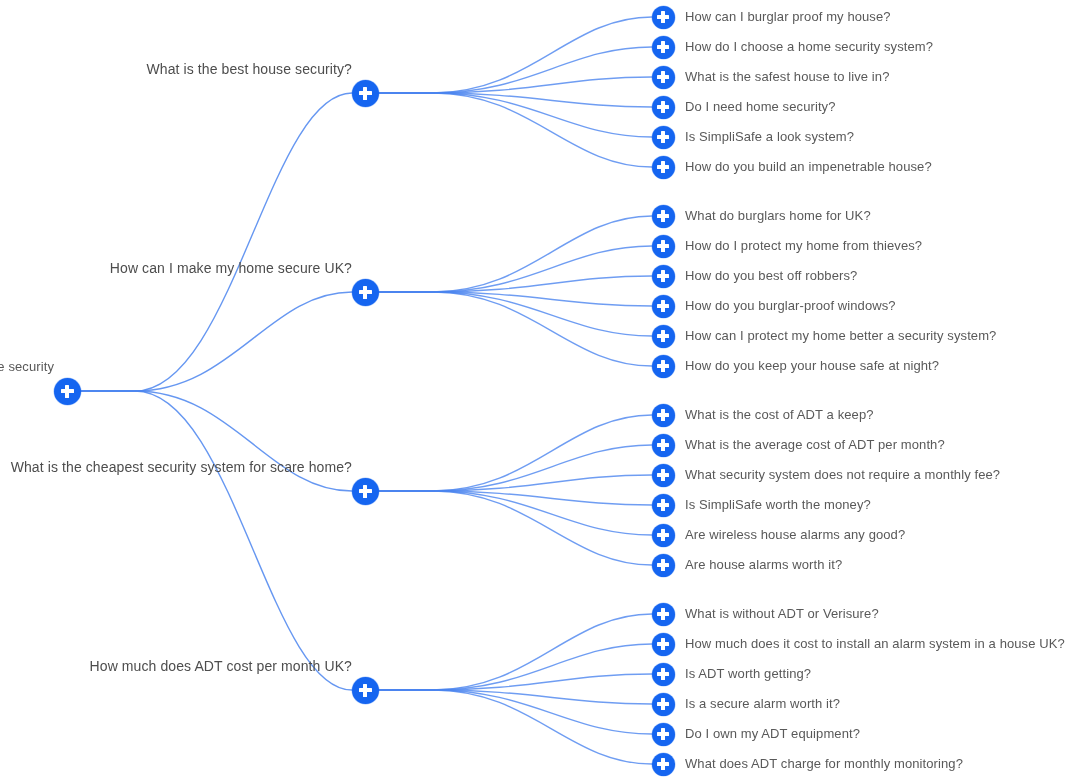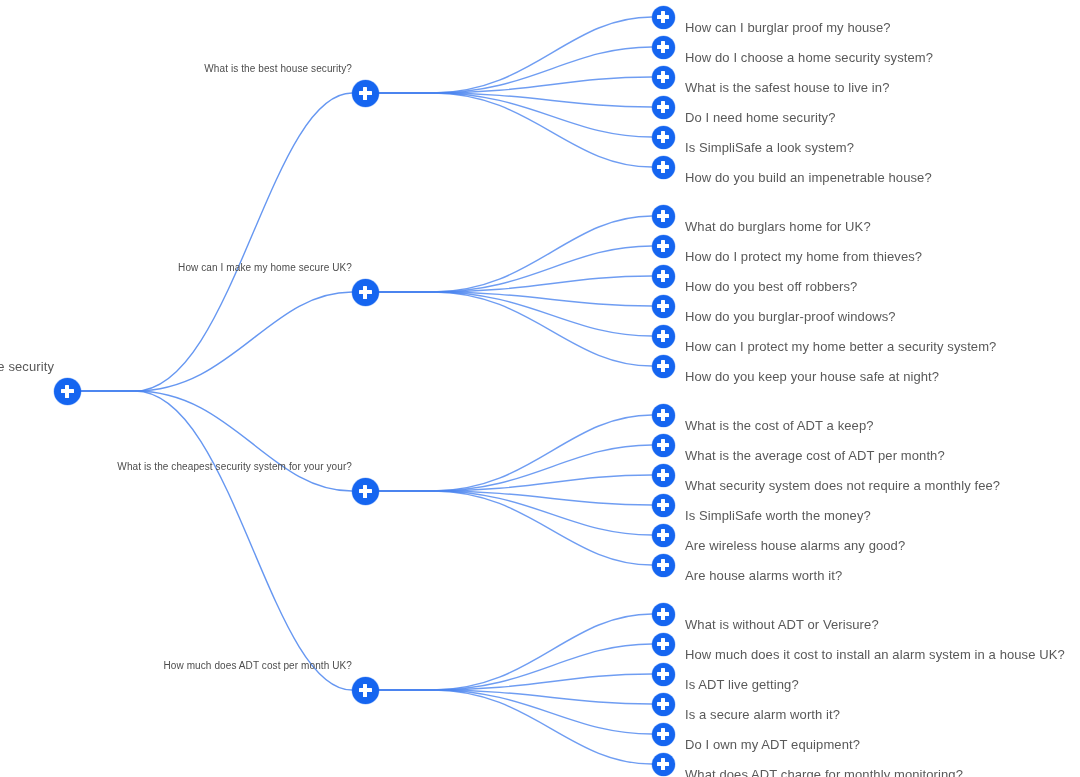--- a/index.html
+++ b/index.html
@@ -91,31 +91,30 @@
     line-height: 16px;
     letter-spacing: 0.1px;
   }
   .label-root {
     font-size: 13px;
     right: 13px;
     bottom: 16px;
     color: #585858;
   }
   .label-branch {
-    font-size: 10px;
+    font-size: 14px;
     right: 13px;
     bottom: 16px;
     color: #4d4d4d;
   }
   .label-leaf {
     font-size: 13px;
     left: 22px;
     top: -8px;
     color: #595959;
-    margin-top: 11px;
   }
 </style>
 </head>
 <body>
 
 <div id="mindmap-root">
   <svg id="link-layer" width="1080" height="777" viewBox="0 0 1080 777" xmlns="http://www.w3.org/2000/svg">
       <path d="M80,391L135,391C232.65,391 269.53999999999996,93 352,93" fill="none" stroke="#4b85ef" stroke-width="1.4" stroke-opacity="0.85" stroke-linecap="round"></path>
       <path d="M378,93L433,93C531.55,93 568.78,17 652,17" fill="none" stroke="#4b85ef" stroke-width="1.4" stroke-opacity="0.8" stroke-linecap="round"></path>
       <path d="M378,93L433,93C531.55,93 568.78,47 652,47" fill="none" stroke="#4b85ef" stroke-width="1.4" stroke-opacity="0.8" stroke-linecap="round"></path>
@@ -249,21 +248,21 @@
           <span class="plus-h"></span>
           <span class="plus-v"></span>
         </div>
         <div class="node-label label-leaf">How do you keep your house safe at night?</div>
       </div>
       <div class="node node-branch" style="left: 365px; top: 491px;">
         <div class="node-circle">
           <span class="plus-h"></span>
           <span class="plus-v"></span>
         </div>
-        <div class="node-label label-branch">What is the cheapest security system for your your?</div>
+        <div class="node-label label-branch">What is the cheapest security system for scare home?</div>
       </div>
       <div class="node node-leaf" style="left: 663px; top: 415px;">
         <div class="node-circle">
           <span class="plus-h"></span>
           <span class="plus-v"></span>
         </div>
         <div class="node-label label-leaf">What is the cost of ADT a keep?</div>
       </div>
       <div class="node node-leaf" style="left: 663px; top: 445px;">
         <div class="node-circle">
@@ -319,21 +318,21 @@
           <span class="plus-h"></span>
           <span class="plus-v"></span>
         </div>
         <div class="node-label label-leaf">How much does it cost to install an alarm system in a house UK?</div>
       </div>
       <div class="node node-leaf" style="left: 663px; top: 674px;">
         <div class="node-circle">
           <span class="plus-h"></span>
           <span class="plus-v"></span>
         </div>
-        <div class="node-label label-leaf">Is ADT live getting?</div>
+        <div class="node-label label-leaf">Is ADT worth getting?</div>
       </div>
       <div class="node node-leaf" style="left: 663px; top: 704px;">
         <div class="node-circle">
           <span class="plus-h"></span>
           <span class="plus-v"></span>
         </div>
         <div class="node-label label-leaf">Is a secure alarm worth it?</div>
       </div>
       <div class="node node-leaf" style="left: 663px; top: 734px;">
         <div class="node-circle">

